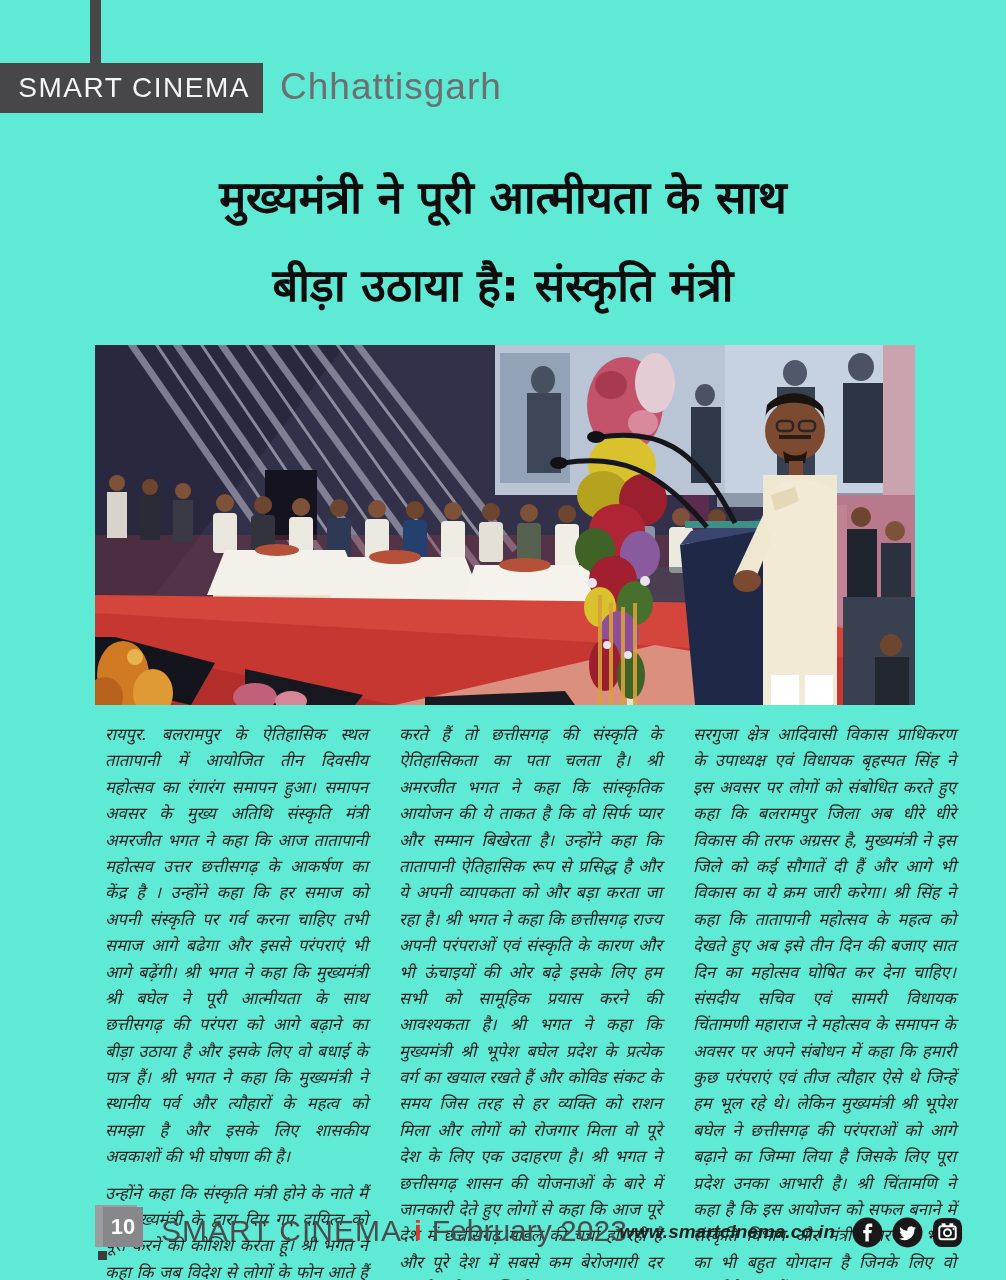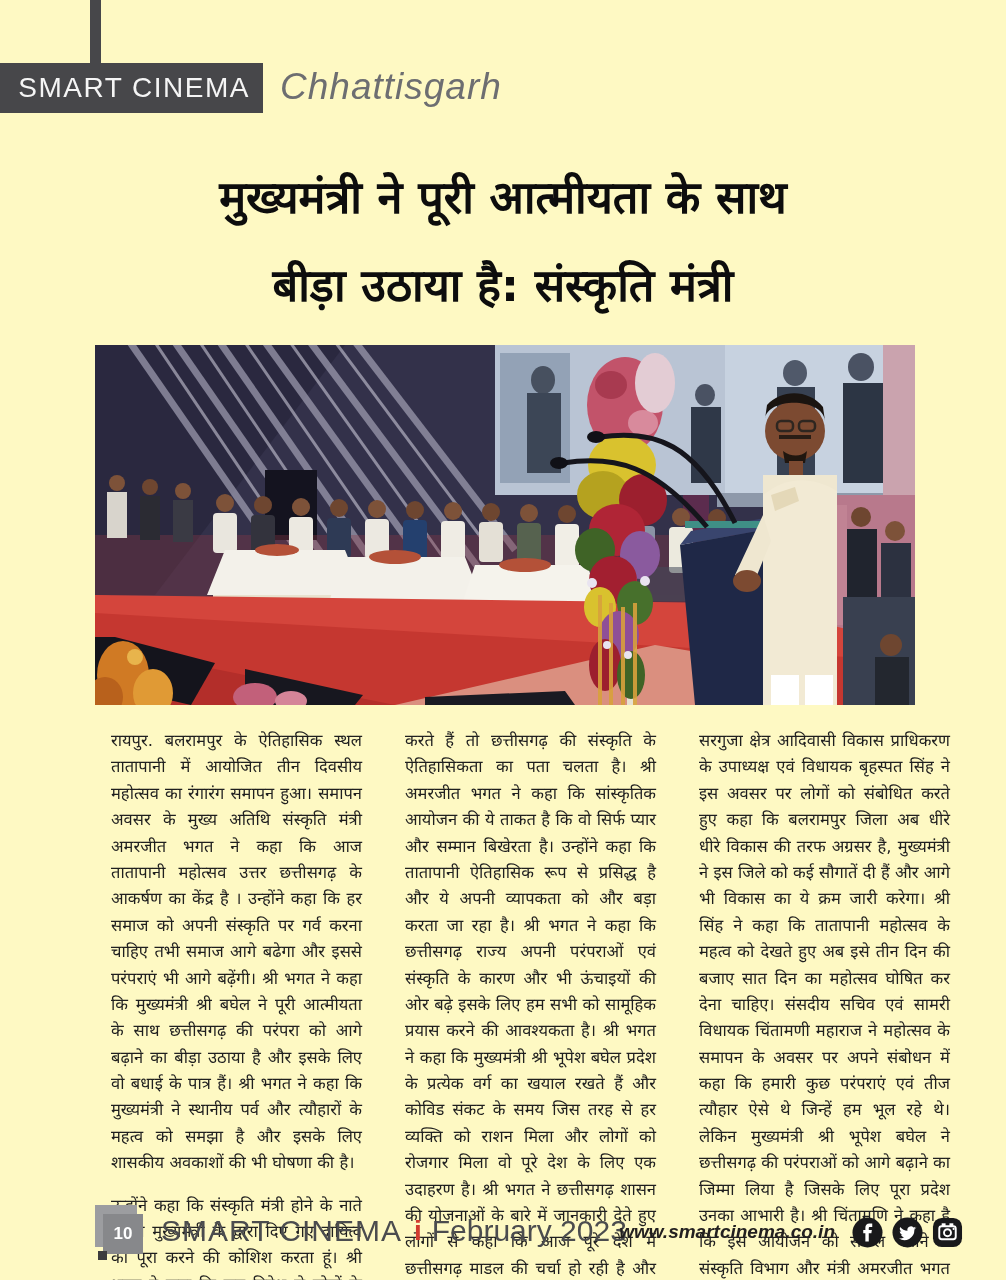--- a/index.html
+++ b/index.html
@@ -1,41 +1,41 @@
 <!DOCTYPE html>
 <html><head>
 <meta charset="utf-8">
 <style>
   * { box-sizing: border-box; margin: 0; padding: 0; }
   html, body { background: #ffffff; }
   .page {
     position: relative;
     width: 1006px;
     height: 1280px;
-    background: #fef9c3;
+    background: #5eead4;
     overflow: hidden;
     font-family: "Liberation Sans", sans-serif;
   }
   
   .top-tick {
     position: absolute; left: 90px; top: 0; width: 11px; height: 64px;
     background: #47474a;
   }
   .brand-box {
     position: absolute; left: 0; top: 63px; width: 263px; height: 50px;
     background: #47474a;
     display: flex; align-items: center; justify-content: flex-end;
     padding-right: 13px;
   }
   .brand-box .brand-text {
     color: #f5f5f5; font-size: 28px; font-weight: 400; letter-spacing: 1.5px;
   }
   .edition {
     position: absolute; left: 280px; top: 66px;
-    color: #6d6e71; font-size: 37px; font-style: italic; font-weight: 400;
+    color: #6d6e71; font-size: 37px; font-weight: 400;
     letter-spacing: 1px;
   }
   
   .headline {
     position: absolute; left: 50px; top: 140px; width: 906px;
     text-align: center;
     font-family: "DejaVu Sans", sans-serif;
     font-weight: 700; color: #0d0d0d;
     font-size: 45px; line-height: 61px;
   }
@@ -50,34 +50,34 @@
   .article {
     position: absolute; left: 95px; top: 712px; width: 870px; height: 480px;
     display: flex; gap: 11px;
   }
   .col {
     width: 283px; flex: 0 0 283px;
     font-family: "DejaVu Sans", sans-serif;
     font-size: 16.5px; line-height: 1.6; color: #1f1f1f;
     text-align: justify;
   }
-  .col p { margin: 16px; }
+  .col p { margin: 10px; font-style: italic; }
   
   .footer-left {
     position: absolute; left: 95px; top: 1203px; height: 56px;
     display: flex; align-items: center;
   }
   .page-badge { position: relative; width: 52px; height: 52px; margin-right: 14px; }
   .page-badge .badge-back {
     position: absolute; left: 0; top: 0; width: 42px; height: 42px; background: #9c9da0;
   }
   .page-badge .badge-front {
-    position: absolute; left: 8px; top: 9px; width: 40px; height: 40px; background: #87888b;
+    position: absolute; left: 8px; top: 2px; width: 40px; height: 40px; background: #87888b;
     display: flex; align-items: center; justify-content: center;
-    color: #ffffff; font-size: 17px; font-weight: 700;
+    color: #ffffff; font-size: 22px; font-weight: 700;
   }
   .page-badge .badge-notch {
     position: absolute; left: 3px; top: 46px; width: 9px; height: 9px; background: #3c3c3e;
   }
   .footer-brand {
     color: #4b4c4e; font-size: 30px; font-weight: 400; letter-spacing: 1px;
   }
   .footer-sep {
     color: #d23b2e; font-size: 28px; font-weight: 700; margin: 0 10px 0 12px;
   }

